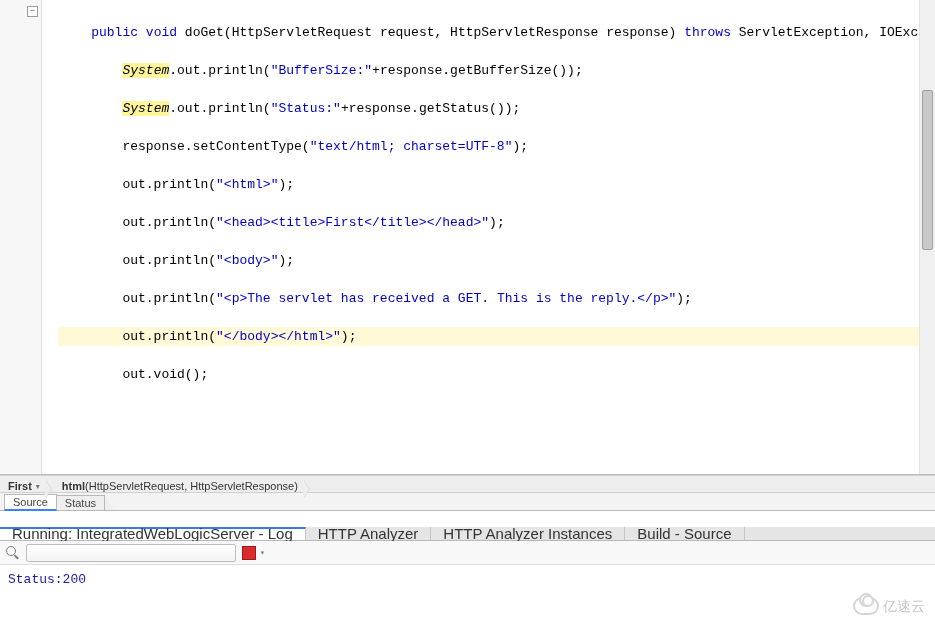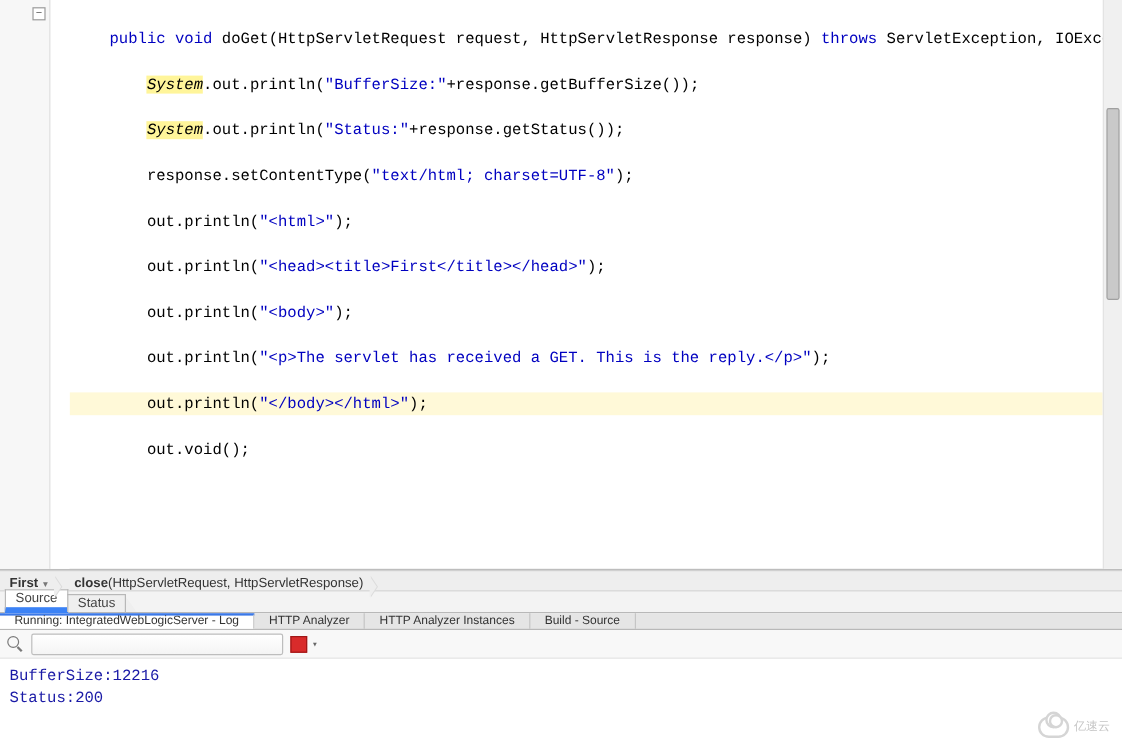--- a/index.html
+++ b/index.html
@@ -130,36 +130,37 @@
     border-bottom: none;
     background: #efefef;
     color: #444;
     margin-right: -1px;
     position: relative;
   }
   .src-tab.active {
     background: #fff;
     font-weight: normal;
     top: 1px;
-    border-bottom: 5px solid #3b82f6;
+    border-bottom: 2px solid #3b82f6;
   }
   .src-tabs .endcap {
     width: 0; height: 0;
     border-top: 14px solid transparent;
     border-left: 10px solid #efefef;
     align-self: flex-end;
   }
   .bottom-tabs {
     height: 14px;
     display: flex;
     align-items: stretch;
     background: #e5e5e5;
     border-bottom: 1px solid #b8b8b8;
     font-family: Tahoma, sans-serif;
-    font-size: 10px;
+    font-size: 15px;
+    margin-top: 16px;
   }
   .btab {
     padding: 3px 12px;
     border-right: 1px solid #c5c5c5;
     color: #333;
     display: flex;
     align-items: center;
   }
   .btab.active {
     background: #ffffff;
@@ -224,21 +225,21 @@
   }
   .watermark {
     position: absolute;
     right: 10px; bottom: 6px;
     display:flex;
     align-items:center;
     gap:4px;
     opacity:0.35;
     font-family: "Microsoft YaHei", sans-serif;
     color:#555;
-    font-size:10px;
+    font-size:14px;
   }
   .wm-cloud {
     width:26px;height:18px;
     border:2px solid #888;
     border-radius:10px;
     position:relative;
   }
   .wm-cloud::before{
     content:'';position:absolute;
     width:10px;height:10px;border:2px solid #888;border-radius:50%;
@@ -290,21 +291,21 @@
     </div>
   </div>
 
   <div class="crumb-bar">
     <div class="crumb">
       <strong>First</strong>
       <span class="dd">▾</span>
       <span class="arrow-in"></span>
     </div>
     <div class="crumb" style="margin-left:8px;">
-      <span><strong>close</strong><span>(HttpServletRequest, HttpServletResponse)</span></span>
+      <span><strong>html</strong><span>(HttpServletRequest, HttpServletResponse)</span></span>
       <span class="arrow-in"></span>
     </div>
   </div>
 
   <div class="src-tabs">
     <div class="src-tab active">Source</div>
     <div class="src-tab">Status</div>
     <div class="endcap"></div>
   </div>
 
@@ -316,21 +317,20 @@
   </div>
 
   <div class="log-toolbar">
     <div class="search-ico"></div>
     <div class="search-field"></div>
     <div class="stop-btn"></div>
     <span class="stop-dd">▾</span>
   </div>
 
   <div class="console">
-    <div>BufferSize:12216</div>
     <div>Status:200</div>
     <div class="watermark">
       <div class="wm-cloud"></div>
       <span>亿速云</span>
     </div>
   </div>
 
 </div>
 
 </body></html>

